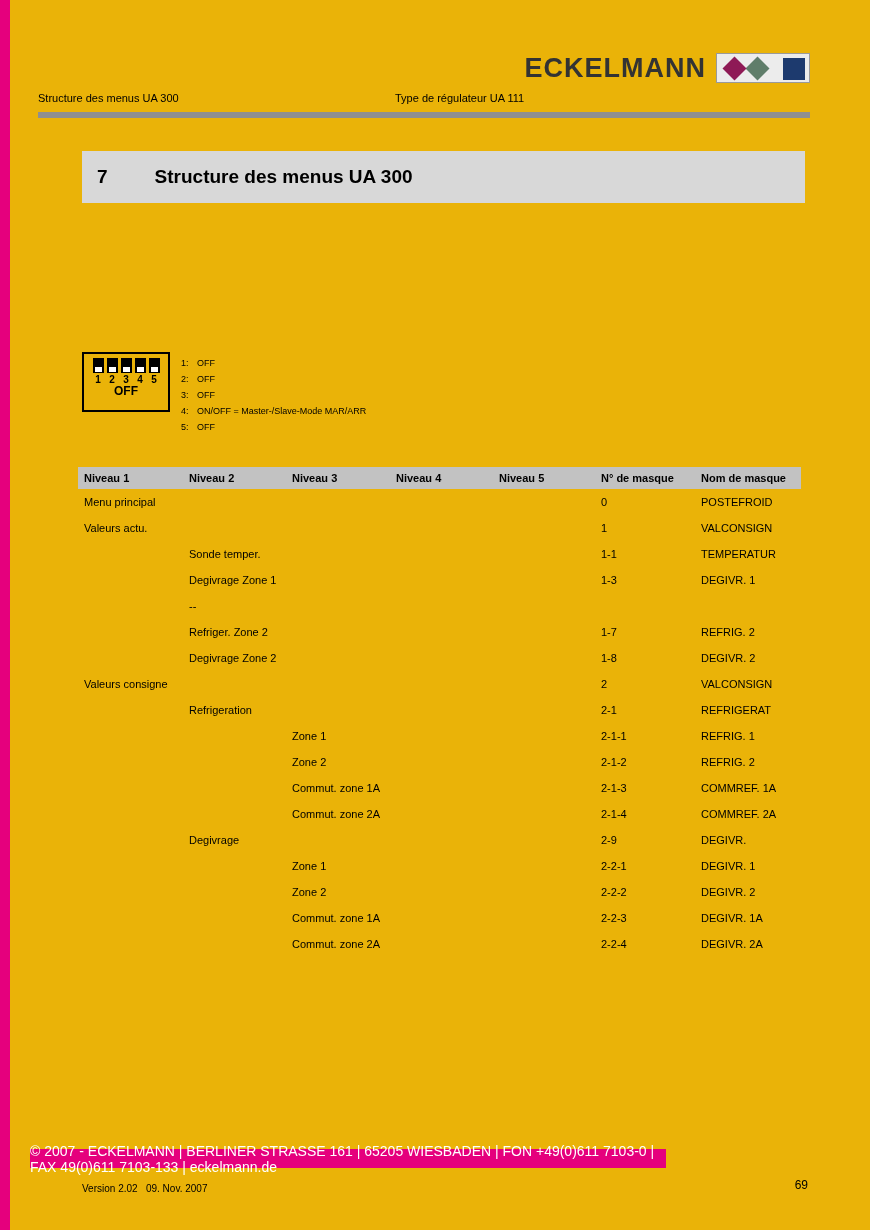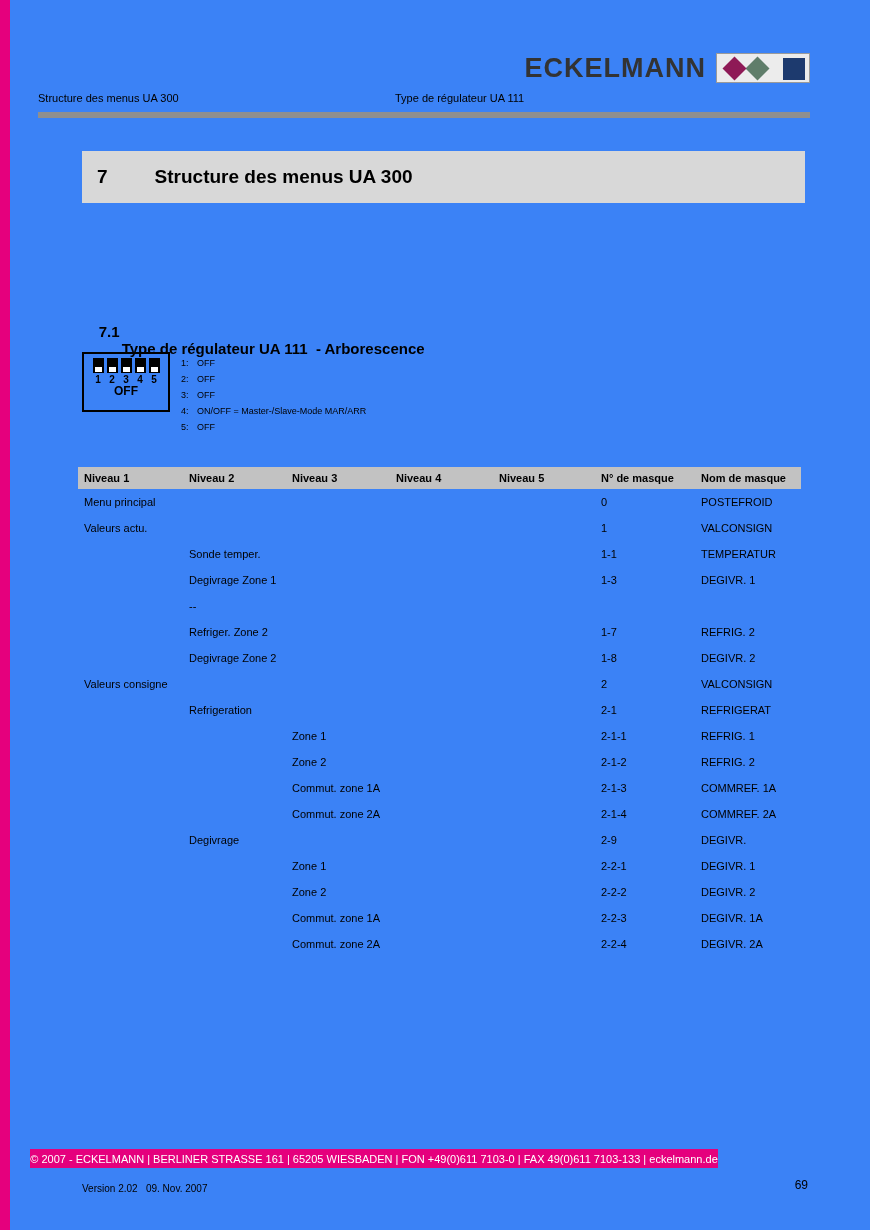--- a/index.html
+++ b/index.html
@@ -6,21 +6,21 @@
     --accent:#E5007D;
     --header-rule:#8F8F8F;
     --chapter-box:#D8D8D8;
     --table-header:#C2C2C2;
     --logo-magenta:#8E1A56;
     --logo-green:#5F7D6A;
     --logo-navy:#1D3A6E;
   }
   *{margin:0;padding:0;box-sizing:border-box;}
   body{background:#fff;font-family:"Liberation Sans",sans-serif;color:#000;}
-  .page{position:relative;width:870px;height:1230px;background:#3b82f6;overflow:hidden;}
+  .page{position:relative;width:870px;height:1230px;background:#eab308;overflow:hidden;}
 
   .left-bar{position:absolute;left:0;top:0;width:10px;height:1230px;background:var(--accent);}
 
   .logo-row{position:absolute;top:52px;right:60px;height:32px;display:flex;align-items:center;gap:10px;}
   .logo-text{font-size:27px;font-weight:bold;color:#333;letter-spacing:1px;}
   .logo-mark{position:relative;width:94px;height:30px;background:#ececec;border:1px solid #9a9a9a;overflow:hidden;}
   .diamond{position:absolute;width:17px;height:17px;transform:rotate(45deg);top:6px;}
   .diamond.magenta{left:9px;background:var(--logo-magenta);z-index:2;}
   .diamond.green{left:32px;background:var(--logo-green);z-index:1;}
   .logo-square{position:absolute;right:4px;top:4px;width:22px;height:22px;background:var(--logo-navy);}
@@ -53,21 +53,21 @@
   table.menu th{background:var(--table-header);text-align:left;font-weight:bold;padding:5px 4px 5px 6px;}
   table.menu td{padding:7px 4px 7px 6px;vertical-align:top;white-space:nowrap;overflow:hidden;}
   table.menu th:nth-child(1),table.menu td:nth-child(1){width:105px;}
   table.menu th:nth-child(2),table.menu td:nth-child(2){width:103px;}
   table.menu th:nth-child(3),table.menu td:nth-child(3){width:104px;}
   table.menu th:nth-child(4),table.menu td:nth-child(4){width:103px;}
   table.menu th:nth-child(5),table.menu td:nth-child(5){width:102px;}
   table.menu th:nth-child(6),table.menu td:nth-child(6){width:100px;}
   table.menu th:nth-child(7),table.menu td:nth-child(7){width:106px;}
 
-  .footer-bar{position:absolute;top:1149px;left:30px;width:688px;height:19px;background:var(--accent);color:#fff;font-size:11px;display:flex;align-items:center;justify-content:center;}
+  .footer-bar{position:absolute;top:1149px;left:30px;width:636px;height:19px;background:var(--accent);color:#fff;font-size:14px;display:flex;align-items:center;justify-content:center;}
   .footer-version{position:absolute;top:1183px;left:82px;font-size:10px;white-space:pre;}
   .footer-page{position:absolute;top:1178px;right:62px;font-size:12px;}
 </style>
 </head>
 <body>
 
 <div class="page">
 
   <div class="left-bar"></div>
 
@@ -85,24 +85,20 @@
     <span class="rh-center">Type de régulateur UA 111</span>
   </div>
 
   <div class="header-rule"></div>
 
   <div class="chapter-box">
     <span class="ch-num">7</span>
     <span class="ch-title">Structure des menus UA 300</span>
   </div>
 
-  <div class="section-heading">
-    <span class="sec-num">7.1</span>
-    <span class="sec-title">Type de régulateur UA 111  - Arborescence</span>
-  </div>
 
   <div class="dip-block">
     <div class="dip-switch">
       <div class="dip-handles">
           <span class="dip-handle"></span>
           <span class="dip-handle"></span>
           <span class="dip-handle"></span>
           <span class="dip-handle"></span>
           <span class="dip-handle"></span>
         </div>

